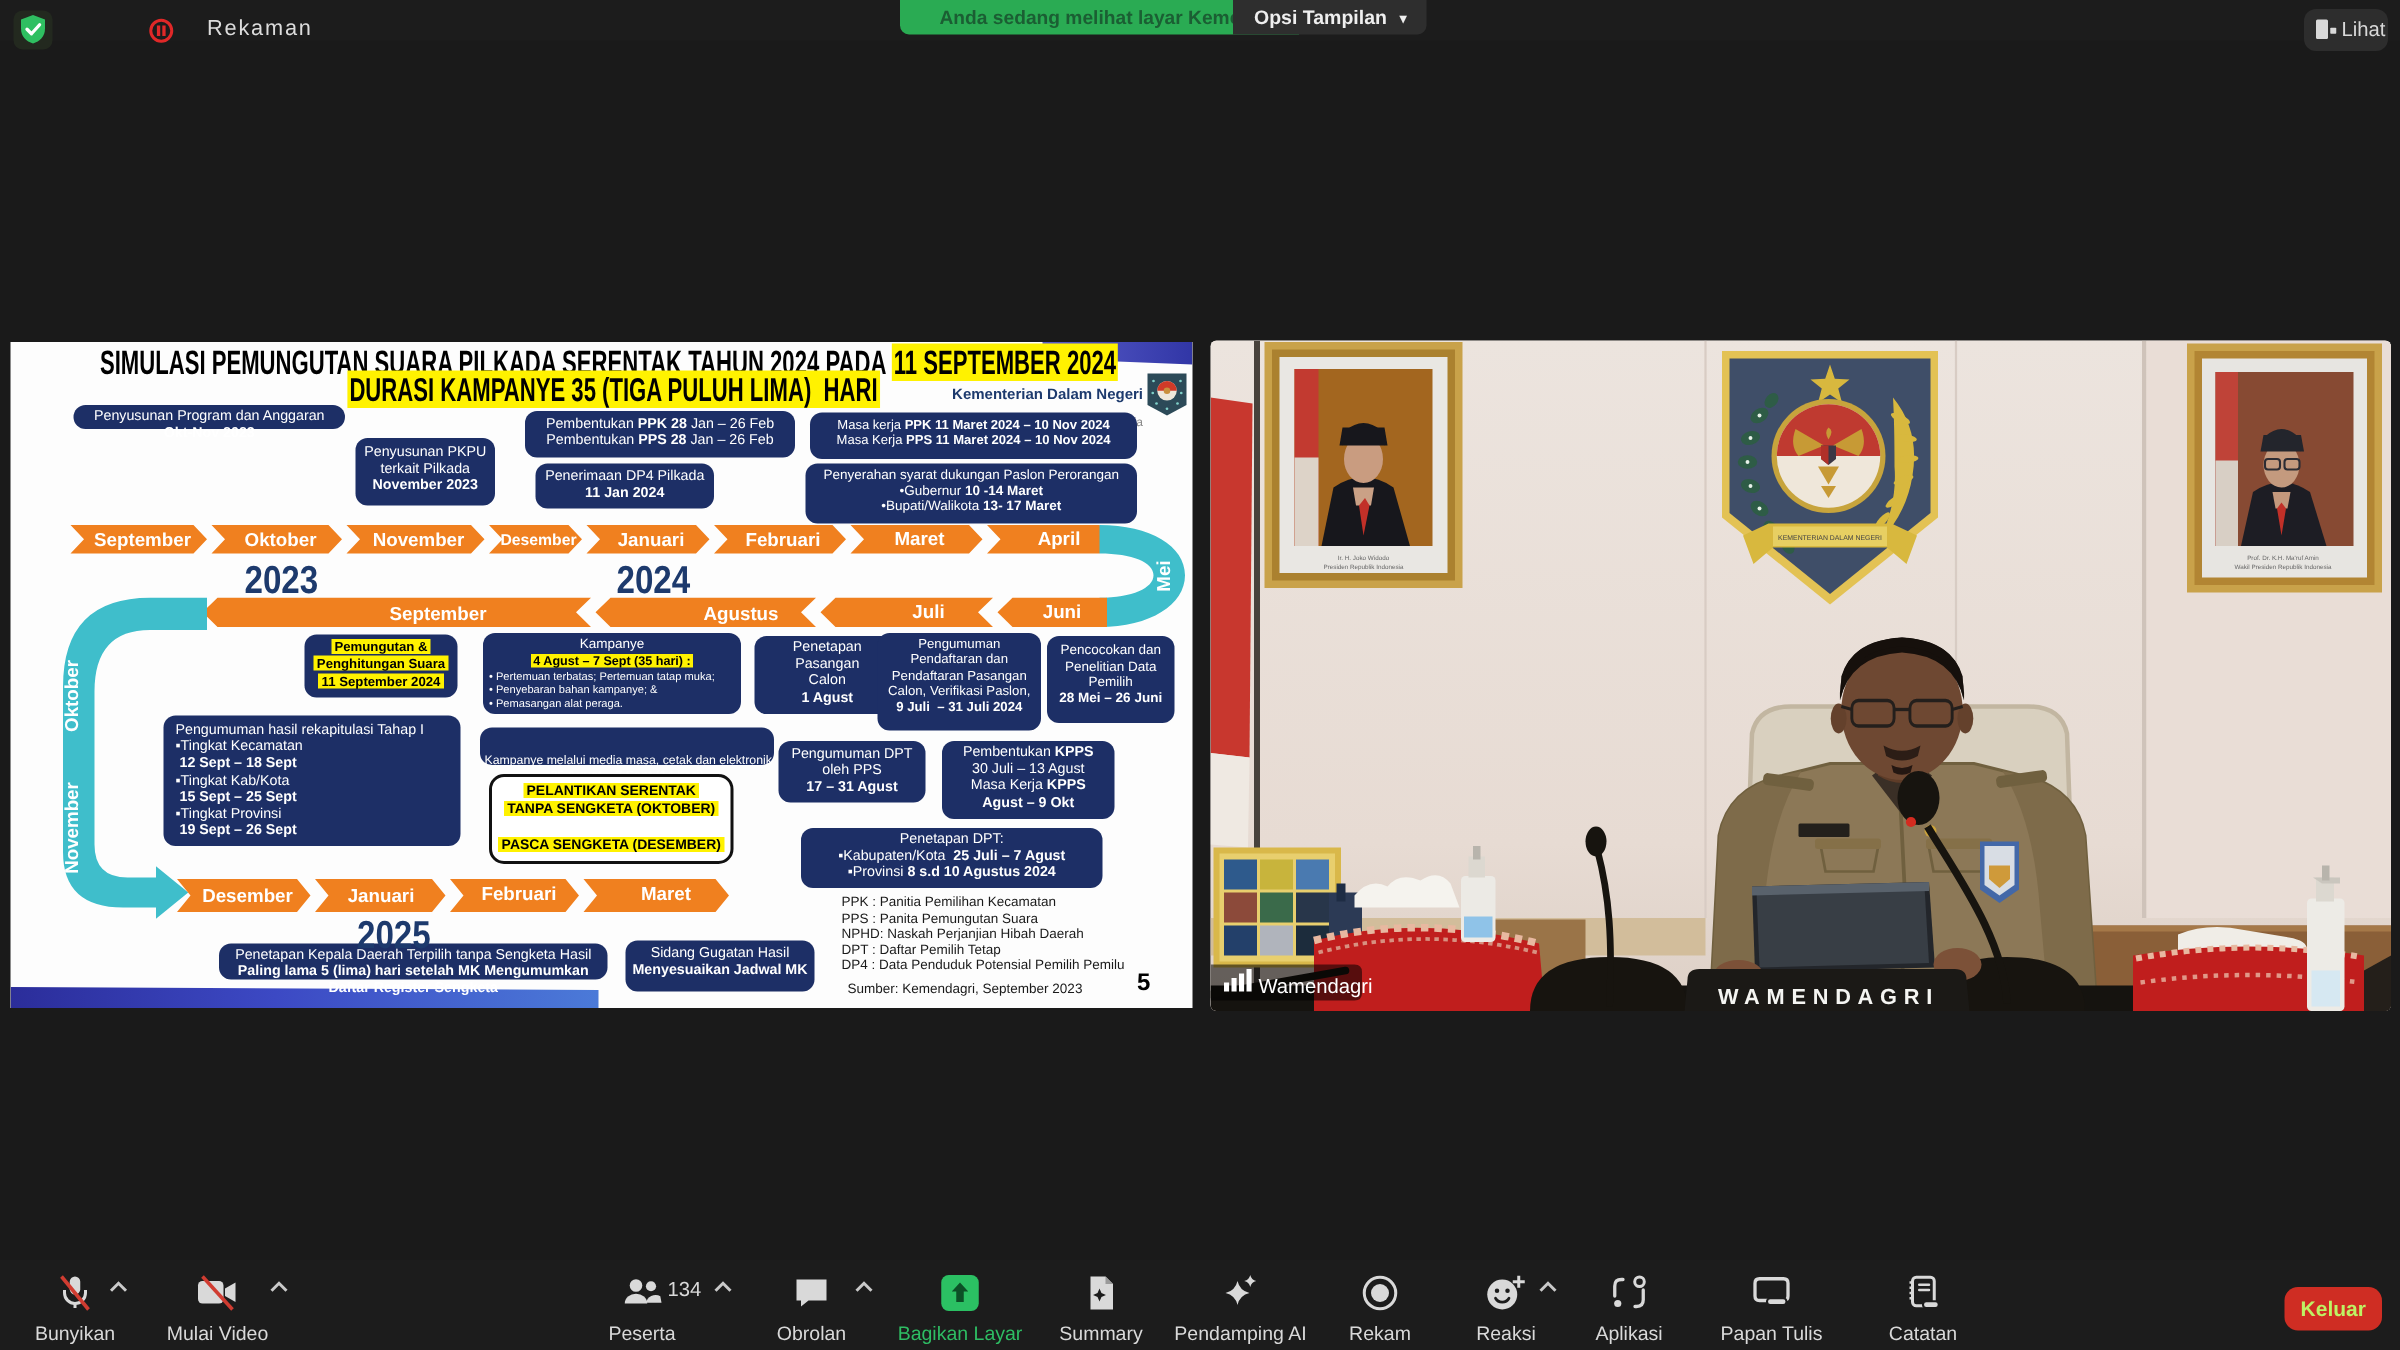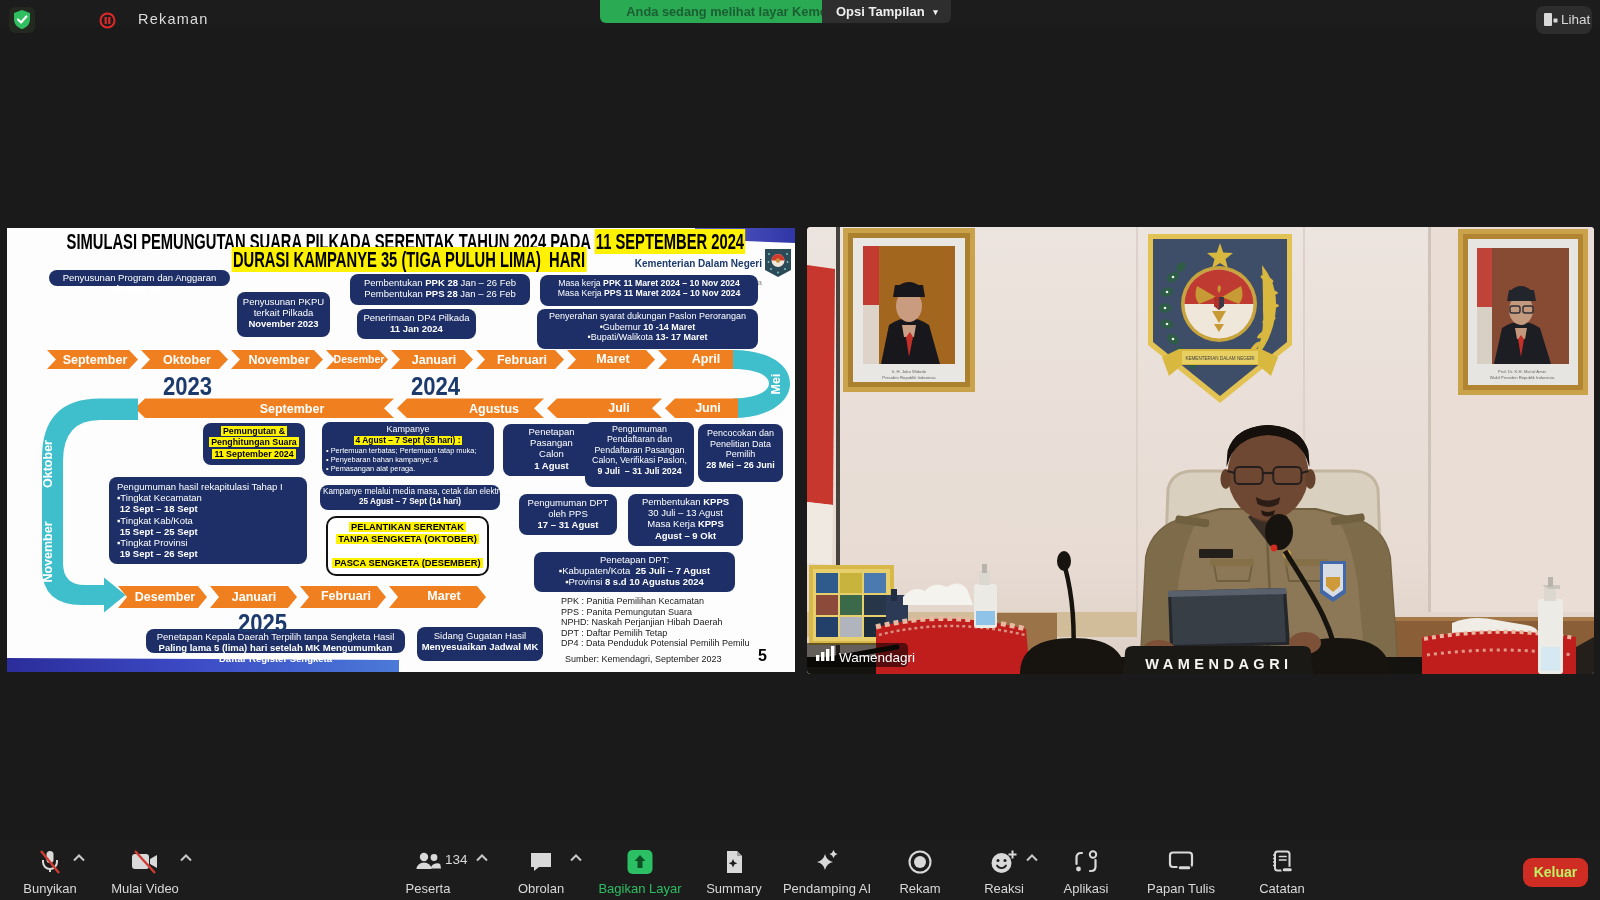--- a/index.html
+++ b/index.html
@@ -138,21 +138,21 @@
 <div class="nb" style="left:343px;top:46px;width:180px;height:31px;padding-top:3px">Pembentukan <b>PPK 28</b> Jan – 26 Feb<br>Pembentukan <b>PPS 28</b> Jan – 26 Feb</div>
 <div class="nb" style="left:350px;top:81px;width:119px;height:30px;padding-top:3px">Penerimaan DP4 Pilkada<br><b>11 Jan 2024</b></div>
 <div class="nb" style="left:533px;top:47px;width:218px;height:31px;font-size:8.7px;padding-top:3px">Masa kerja <b>PPK 11 Maret 2024 – 10 Nov 2024</b><br>Masa Kerja <b>PPS 11 Maret 2024 – 10 Nov 2024</b></div>
 <div class="nb" style="left:530px;top:81px;width:221px;height:40px;font-size:9px;padding-top:2px">Penyerahan syarat dukungan Paslon Perorangan<br>•Gubernur <b>10 -14 Maret</b><br>•Bupati/Walikota <b>13- 17 Maret</b></div>
 <div class="nb" style="left:196px;top:195px;width:102px;height:42px;padding-top:3px;font-size:8.8px;white-space:nowrap;line-height:1.3"><mark><b>Pemungutan &amp;</b></mark><br><mark><b>Penghitungan Suara</b></mark><br><mark><b>11 September 2024</b></mark></div>
 <div class="nb" style="left:315px;top:194px;width:172px;height:54px;font-size:7.4px;line-height:1.25;white-space:nowrap"><span style="font-size:9px">Kampanye</span><br><mark><b style="font-size:8.4px">4 Agust – 7 Sept (35 hari) :</b></mark><div style="text-align:left;padding-left:1px">• Pertemuan terbatas; Pertemuan tatap muka;<br>• Penyebaran bahan kampanye; &amp;<br>• Pemasangan alat peraga.</div></div>
 <div class="nb" style="left:496px;top:196px;width:97px;height:52px;padding-top:2px">Penetapan<br>Pasangan<br>Calon<br><b>1 Agust</b></div>
 <div class="nb" style="left:578px;top:194px;width:109px;height:65px;font-size:8.8px;padding-top:2px">Pengumuman<br>Pendaftaran dan<br>Pendaftaran Pasangan<br>Calon, Verifikasi Paslon,<br><b>9 Juli&nbsp; – 31 Juli 2024</b></div>
 <div class="nb" style="left:691px;top:196px;width:85px;height:58px;font-size:9px;padding-top:4px">Pencocokan dan<br>Penelitian Data<br>Pemilih<br><b>28 Mei – 26 Juni</b></div>
 <div class="nb" style="left:102px;top:249px;width:198px;height:87px;text-align:left;padding:4px 0 0 8px">Pengumuman hasil rekapitulasi Tahap I<br>▪Tingkat Kecamatan<br>&nbsp;<b>12 Sept – 18 Sept</b><br>▪Tingkat Kab/Kota<br>&nbsp;<b>15 Sept – 25 Sept</b><br>▪Tingkat Provinsi<br>&nbsp;<b>19 Sept – 26 Sept</b></div>
-<div class="nb" style="left:313px;top:257px;width:180px;height:25px;font-size:8.2px;padding-top:2px;white-space:nowrap">Kampanye melalui media masa, cetak dan elektronik<br><b>25 Agust – 7 Sept (14 hari)</b></div>
+<div class="nb" style="left:313px;top:257px;width:196px;height:25px;font-size:8.2px;padding-top:17px;white-space:nowrap">Kampanye melalui media masa, cetak dan elektronik<br><b>25 Agust – 7 Sept (14 hari)</b></div>
 <div class="abs" style="left:319px;top:288px;width:163px;height:60px;background:#fff;border:2px solid #111;border-radius:10px;text-align:center;font-size:9.3px;line-height:1.3;padding-top:3px"><mark><b>PELANTIKAN SERENTAK</b></mark><br><mark><b>TANPA SENGKETA (OKTOBER)</b></mark><br><br><mark><b>PASCA SENGKETA (DESEMBER)</b></mark></div>
 <div class="nb" style="left:512px;top:266px;width:98px;height:41px;padding-top:3px">Pengumuman DPT<br>oleh PPS<br><b>17 – 31 Agust</b></div>
 <div class="nb" style="left:621px;top:266px;width:115px;height:52px;padding-top:2px">Pembentukan <b>KPPS</b><br>30 Juli – 13 Agust<br>Masa Kerja <b>KPPS</b><br><b>Agust – 9 Okt</b></div>
 <div class="nb" style="left:527px;top:324px;width:201px;height:40px;padding-top:2px">Penetapan DPT:<br>▪Kabupaten/Kota&nbsp; <b>25 Juli – 7 Agust</b><br>▪Provinsi <b>8 s.d 10 Agustus 2024</b></div>
 <div class="nb" style="left:139px;top:401px;width:259px;height:24px;padding-top:2px">Penetapan Kepala Daerah Terpilih tanpa Sengketa Hasil<br><b>Paling lama 5 (lima) hari setelah MK Mengumumkan<br>Daftar Register Sengketa</b></div>
 <div class="nb" style="left:410px;top:399px;width:126px;height:34px;padding-top:3px">Sidang Gugatan Hasil<br><b>Menyesuaikan Jadwal MK</b></div>
 <div class="yr" style="left:156px;top:143px">2023</div>
 <div class="yr" style="left:404px;top:143px">2024</div>
 <div class="yr" style="left:231px;top:380px">2025</div>
 <div class="abs" style="left:554px;top:368px;width:210px;font-size:9px;color:#1a1a1a;line-height:1.18">PPK : Panitia Pemilihan Kecamatan<br>PPS : Panita Pemungutan Suara<br>NPHD: Naskah Perjanjian Hibah Daerah<br>DPT : Daftar Pemilih Tetap<br>DP4 : Data Penduduk Potensial Pemilih Pemilu</div>

